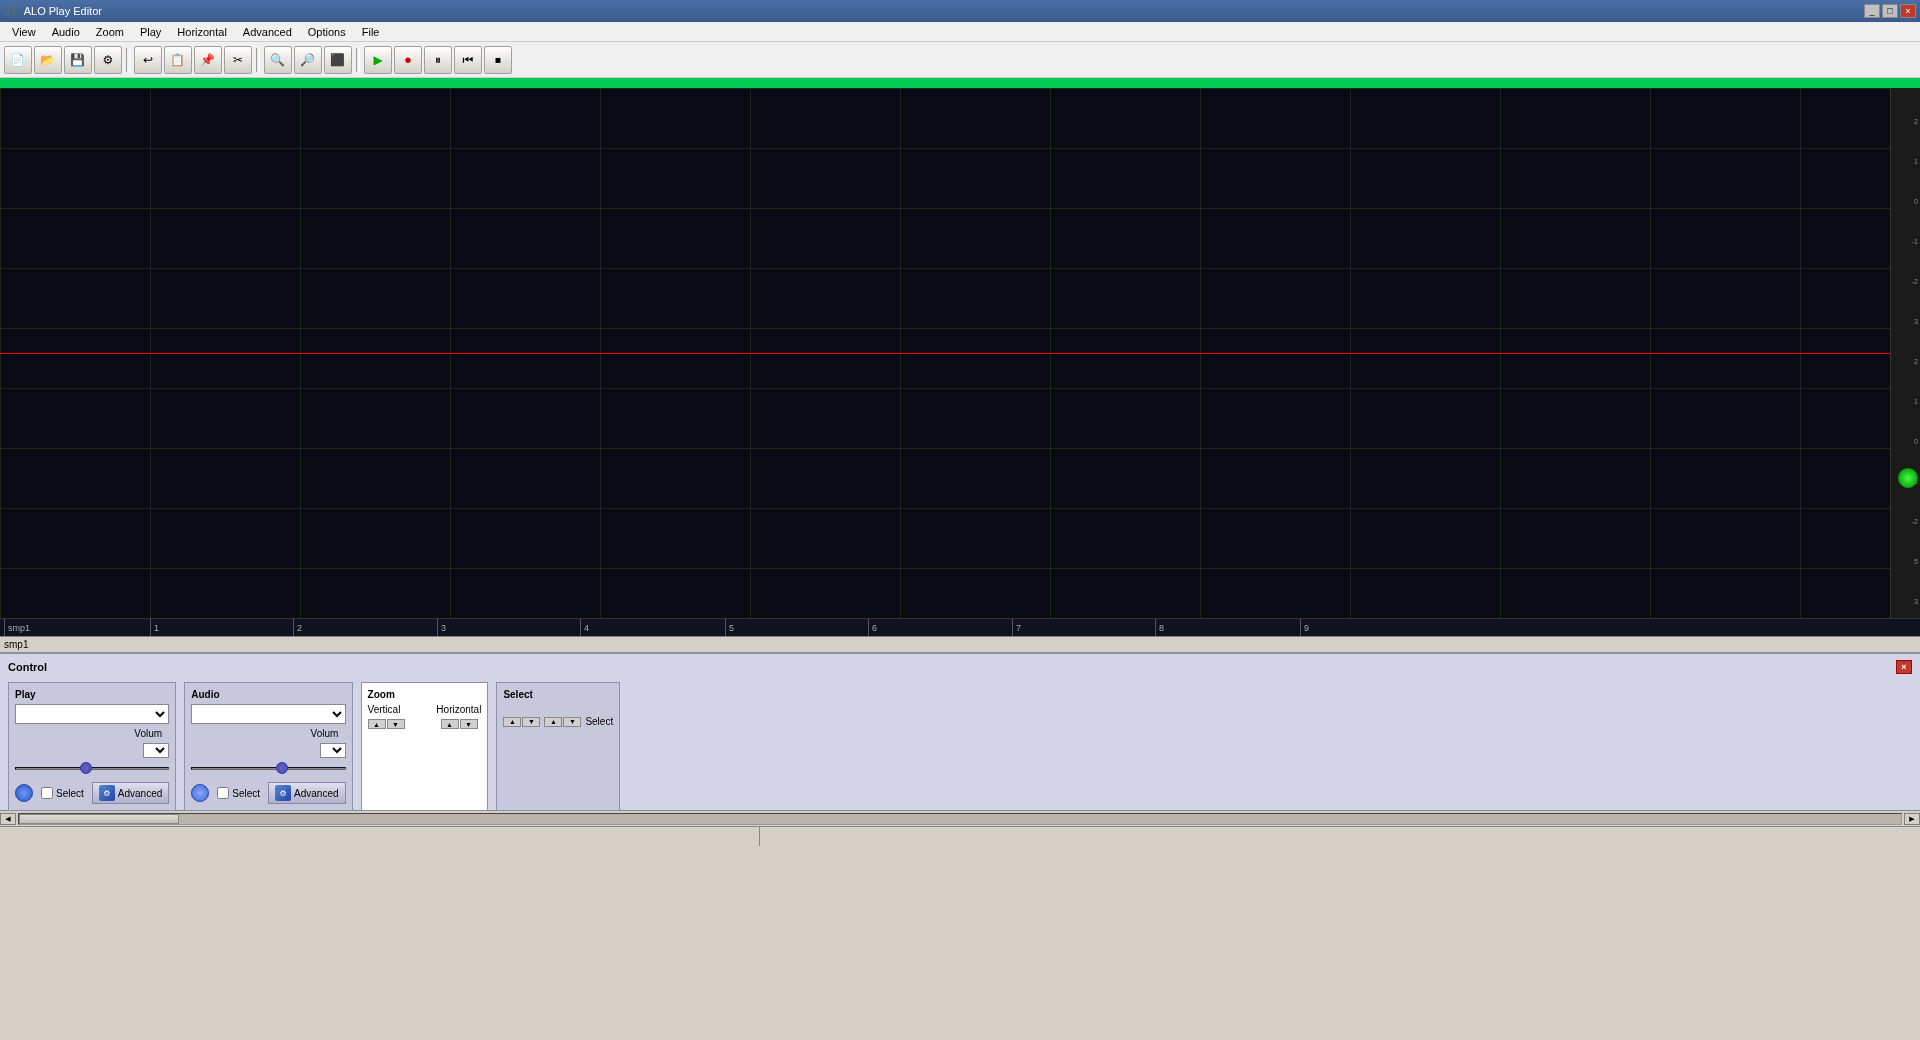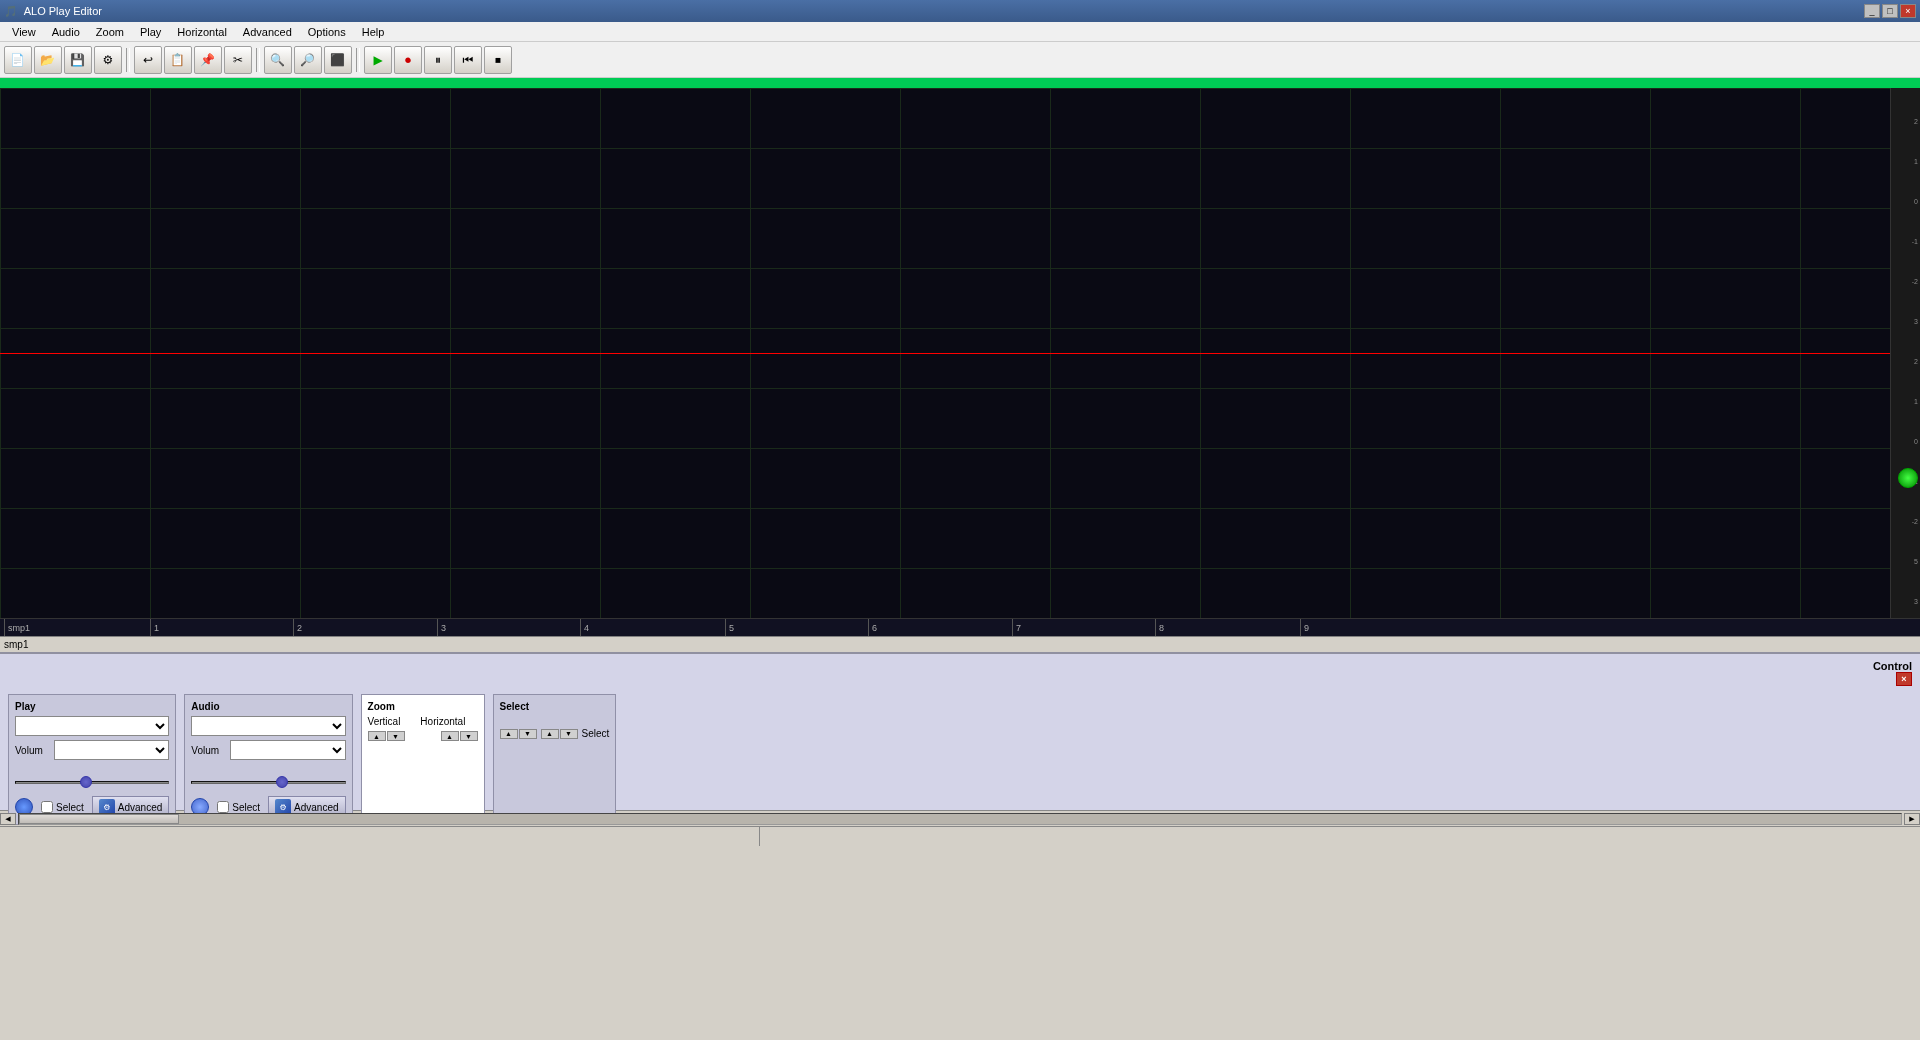--- a/index.html
+++ b/index.html
@@ -198,27 +198,26 @@
       background: #d4d4e8;
       border-top: 2px solid #9090a0;
       padding: 6px 8px;
       height: 158px;
       display: flex;
       flex-direction: column;
       gap: 4px;
     }
     #control-header {
       display: flex;
-      align-items: flex-end;
+      align-items: center;
       justify-content: space-between;
       font-weight: bold;
       font-size: 11px;
       color: #000;
       margin-bottom: 4px;
-      flex-direction: column;
     }
     #control-close-btn {
       width: 16px;
       height: 14px;
       background: #c0392b;
       border: 1px solid #a00;
       color: white;
       font-size: 9px;
       display: flex;
       align-items: center;
@@ -252,23 +251,24 @@
     .dropdown-select {
       flex: 1;
       height: 20px;
       font-size: 10px;
       background: white;
       border: 1px solid #888;
       padding: 0 2px;
     }
     .volume-row {
       display: flex;
-      align-items: center;
+      align-items: flex-end;
       gap: 4px;
-      margin-bottom: 14px;
+      margin-bottom: 2px;
+      flex-direction: column;
     }
     .volume-label {
       font-size: 10px;
       min-width: 35px;
     }
     .slider-container {
       flex: 1;
       position: relative;
       height: 16px;
       display: flex;
@@ -346,21 +346,21 @@
 
     
     .zoom-section {
       background: #ffffff;
       border: 1px solid #9090a8;
       padding: 6px;
       min-width: 120px;
     }
     .zoom-sub-labels {
       display: flex;
-      gap: 20px;
+      gap: 36px;
       margin-bottom: 4px;
     }
     .zoom-sub-label {
       font-size: 10px;
       color: #000;
     }
     .zoom-controls-row {
       display: flex;
       gap: 8px;
       align-items: center;
@@ -459,21 +459,21 @@
 </div>
 
 <div id="menu-bar">
   <span class="menu-item">View</span>
   <span class="menu-item">Audio</span>
   <span class="menu-item">Zoom</span>
   <span class="menu-item">Play</span>
   <span class="menu-item">Horizontal</span>
   <span class="menu-item">Advanced</span>
   <span class="menu-item">Options</span>
-  <span class="menu-item">Help</span>
+  <span class="menu-item">File</span>
 </div>
 
 <div id="toolbar">
   <button class="toolbar-btn" title="New">📄</button>
   <button class="toolbar-btn" title="Open">📂</button>
   <button class="toolbar-btn" title="Save">💾</button>
   <button class="toolbar-btn" title="Settings">⚙</button>
   <div class="toolbar-separator"></div>
   <button class="toolbar-btn" title="Undo">↩</button>
   <button class="toolbar-btn" title="Copy">📋</button>

